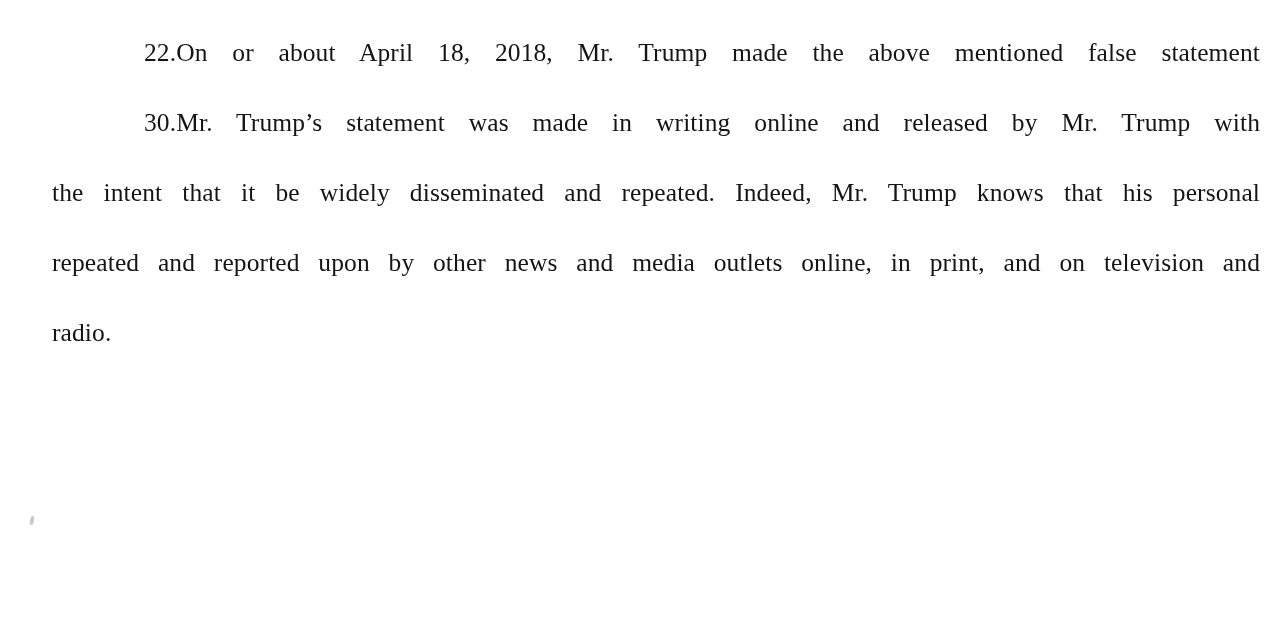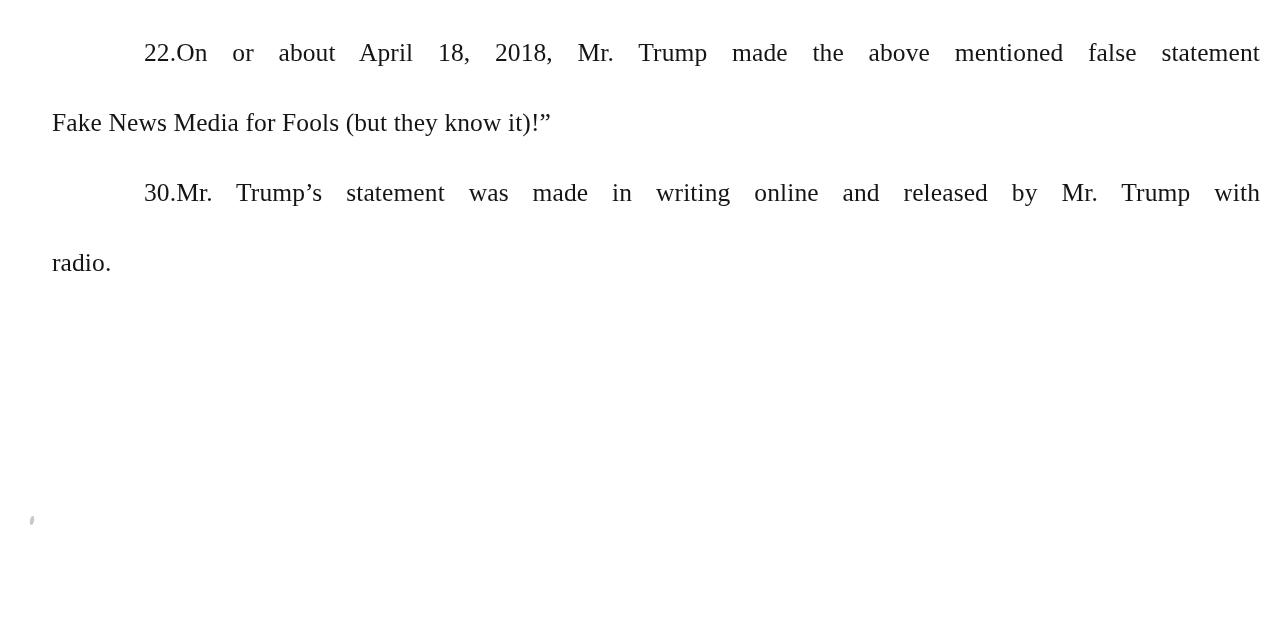--- a/index.html
+++ b/index.html
@@ -76,22 +76,23 @@
 <body>
 
 <div class="page">
 
   <div class="speck"></div>
 
   <div class="doc-body">
 
     <div class="para">
       <div class="blk justified"><span class="para-num">22.</span><span>On or about April 18, 2018, Mr. Trump made the above mentioned false statement</span></div>
-      <div class="blk lastline">Fake News Media for Fools (but they know it)!”</div>
     </div>
 
     <div class="para">
       <div class="blk justified"><span class="para-num">30.</span><span>Mr. Trump’s statement was made in writing online and released by Mr. Trump with</span></div>
+      <div class="blk justified">the intent that it be widely disseminated and repeated.  Indeed, Mr. Trump knows that his personal</div>
+      <div class="blk justified">repeated and reported upon by other news and media outlets online, in print, and on television and</div>
       <div class="blk lastline">radio.</div>
     </div>
 
   </div>
 </div>
 
 </body></html>

